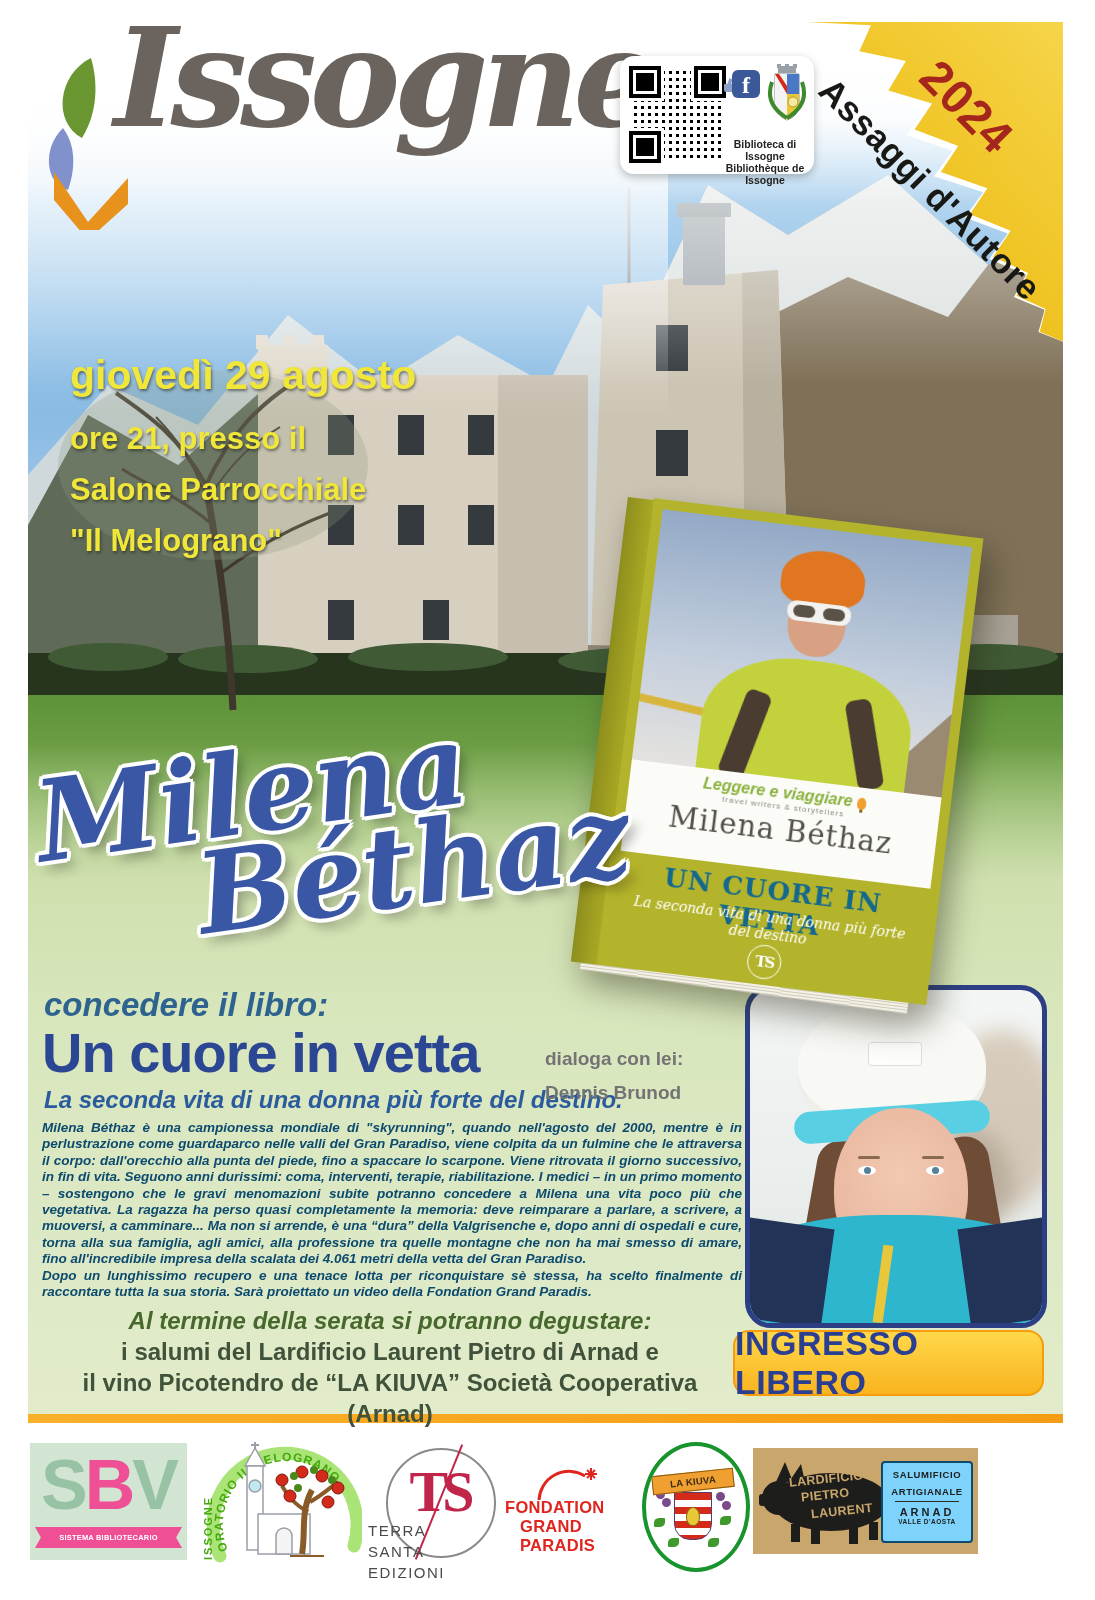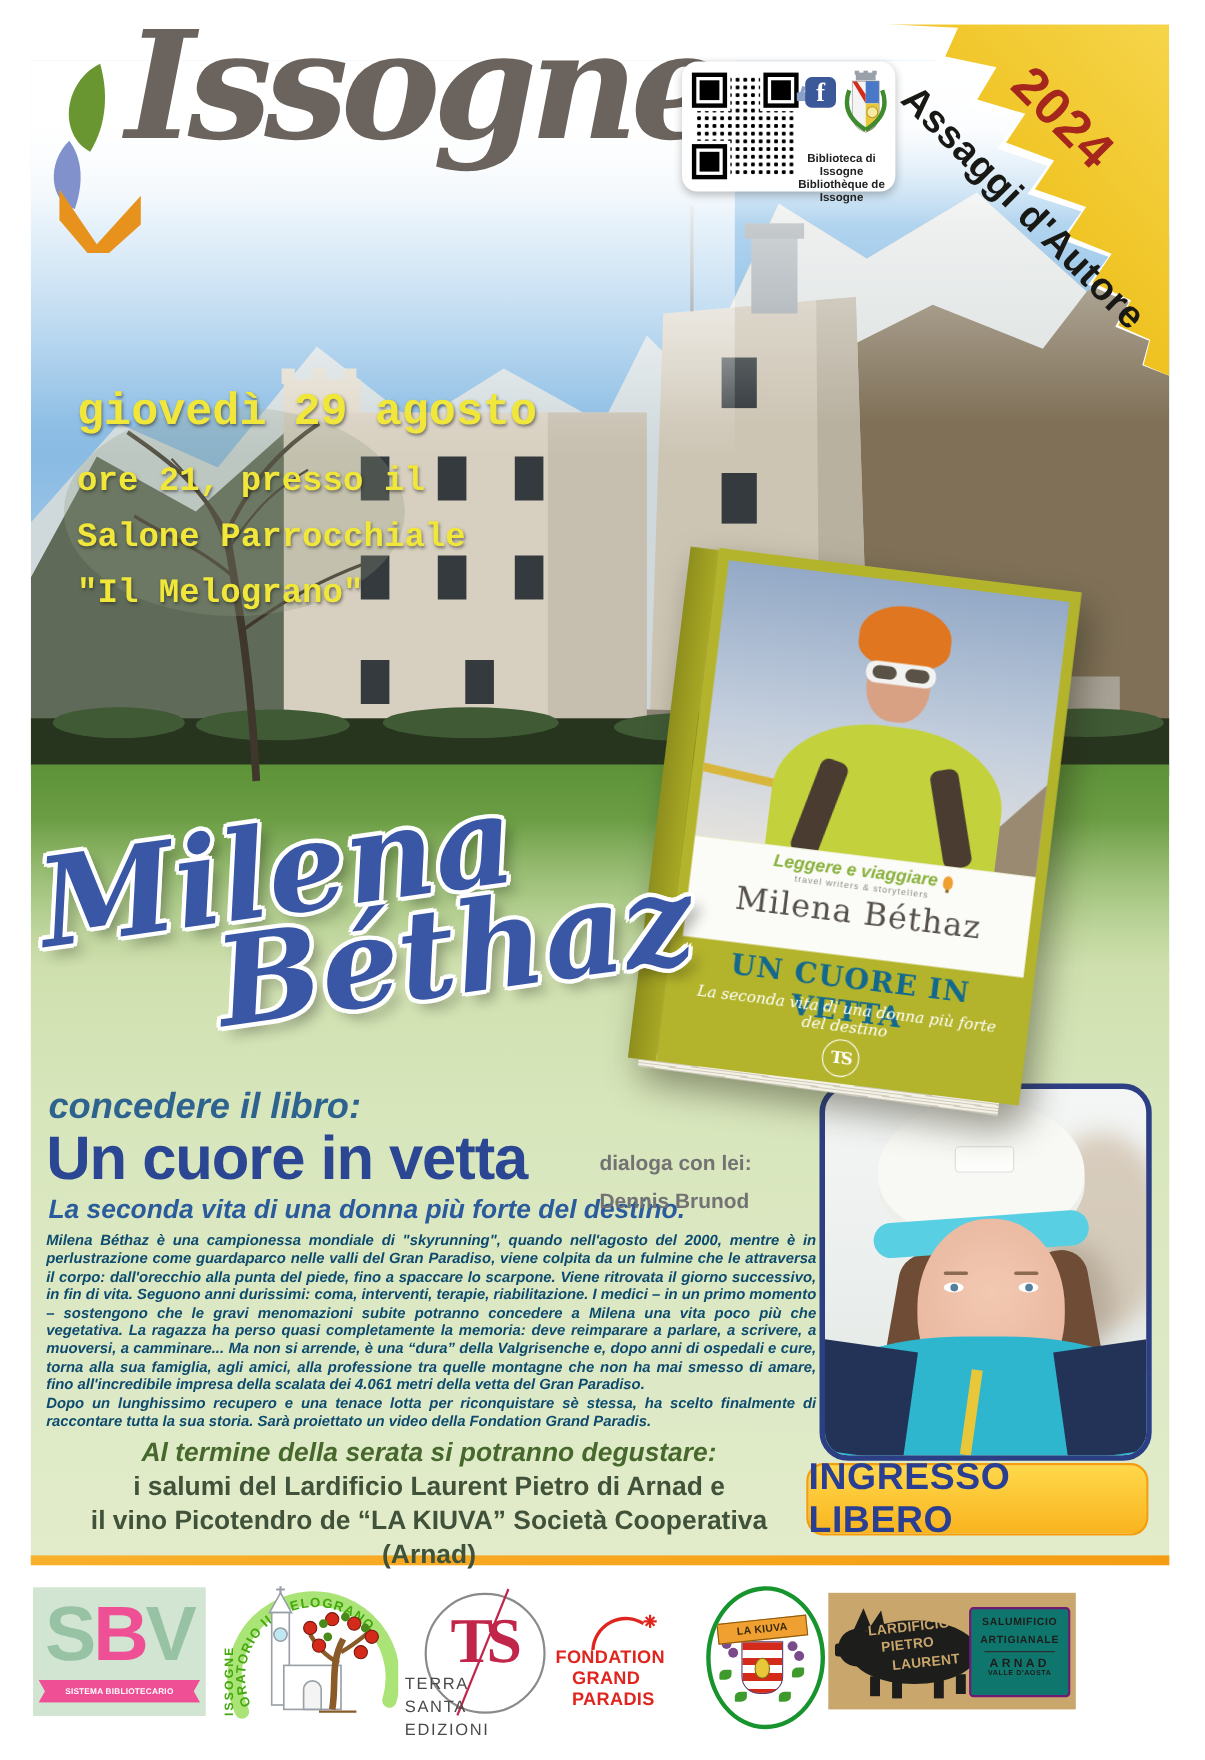--- a/index.html
+++ b/index.html
@@ -49,21 +49,21 @@
     clip-path:polygon(12% 0,100% 0,100% 98%,92% 95%,94% 88%,84% 84%,88% 77%,76% 72%,82% 64%,68% 59%,74% 51%,58% 46%,64% 38%,49% 33%,55% 25%,40% 21%,46% 12%,30% 9%,34% 1%);}
   .banner-white{left:-16px;top:8px;background:#ffffff;filter:drop-shadow(-4px 6px 6px rgba(0,0,0,.35));}
   .banner-yellow{background:linear-gradient(to top right,#c3950a 0%,#eec01c 45%,#f6d54a 100%);}
   .banner-year{position:absolute;left:95px;top:57px;width:200px;text-align:center;transform:rotate(45deg);
     font-size:47px;font-weight:bold;color:#a5261c;letter-spacing:1px;}
   .banner-series{position:absolute;left:8px;top:147px;width:300px;text-align:center;transform:rotate(45deg);
     font-size:35px;font-weight:bold;color:#181815;letter-spacing:.5px;}
 
   
   .date-block{position:absolute;left:70px;top:352px;z-index:4;color:#f0e73a;
-    text-shadow:1px 2px 3px rgba(30,30,30,.55);font-family:Liberation Mono, monospace;}
+    text-shadow:1px 2px 3px rgba(30,30,30,.55);}
   .date-line1{font-size:41px;font-weight:bold;margin-bottom:14px;}
   .date-line{font-size:31px;font-weight:bold;line-height:51px;}
 
   
   .script-name{position:absolute;left:40px;top:726px;z-index:7;transform:rotate(-8deg);
     font-family:"DejaVu Serif",serif;font-style:italic;font-weight:bold;color:#3a57a5;font-size:112px;line-height:1;
     text-shadow:-3px -3px 0 #fff,3px -3px 0 #fff,-3px 3px 0 #fff,3px 3px 0 #fff,-4px 0 0 #fff,4px 0 0 #fff,0 -4px 0 #fff,0 4px 0 #fff,7px 9px 12px rgba(0,0,0,.3);}
   .script-line2{margin-left:150px;margin-top:-18px;}
 
   
@@ -160,21 +160,21 @@
   .lk{position:absolute;left:642px;top:1442px;width:100px;height:122px;z-index:4;
     border:4px solid #18942e;border-radius:50%;background:#fff;overflow:hidden;}
   .lk-banner{position:absolute;left:6px;top:26px;width:80px;height:17px;background:#f0a030;border:1px solid #8a5a10;
     transform:rotate(-6deg);color:#3a2a10;font-size:9.5px;font-weight:bold;text-align:center;line-height:17px;letter-spacing:.3px;}
   .lk-shield{position:absolute;left:28px;top:46px;width:36px;height:46px;border:1.5px solid #5a3a6a;border-radius:0 0 16px 16px;
     background:repeating-linear-gradient(180deg,#d42a1a 0 7px,#fff 7px 14px);}
   .lk-cone{position:absolute;left:11px;top:14px;width:12px;height:17px;background:#e8c838;border:1px solid #8a6a10;border-radius:50% 50% 45% 45%;}
   .lk-grape{position:absolute;width:9px;height:9px;background:#7a4a8a;border-radius:50%;}
   .lk-leaf{position:absolute;width:11px;height:9px;background:#3f9a2e;border-radius:50% 10% 50% 10%;}
   .lar{position:absolute;left:753px;top:1448px;width:225px;height:106px;background:#c9a66b;z-index:4;}
-  .lar-label{position:absolute;left:128px;top:13px;width:88px;height:78px;background:#0f766e;border:2px solid #701a75;border-radius:4px;
+  .lar-label{position:absolute;left:128px;top:13px;width:88px;height:78px;background:#7dd3fc;border:2px solid #0c4a6e;border-radius:4px;
     text-align:center;color:#1d1d1b;}
   .lar-l1{font-size:9.5px;font-weight:bold;letter-spacing:.6px;margin-top:6px;}
   .lar-div{width:64px;height:1px;background:#2a2a2a;margin:4px auto;}
   .lar-arnad{font-size:11px;font-weight:bold;letter-spacing:3px;}
   .lar-vda{font-size:6.5px;font-weight:bold;letter-spacing:.5px;}
   .pig-text{position:absolute;color:#c9a66b;font-weight:bold;font-size:12.5px;transform:rotate(-6deg);letter-spacing:.3px;}
 </style>
 </head>
 <body>
 

